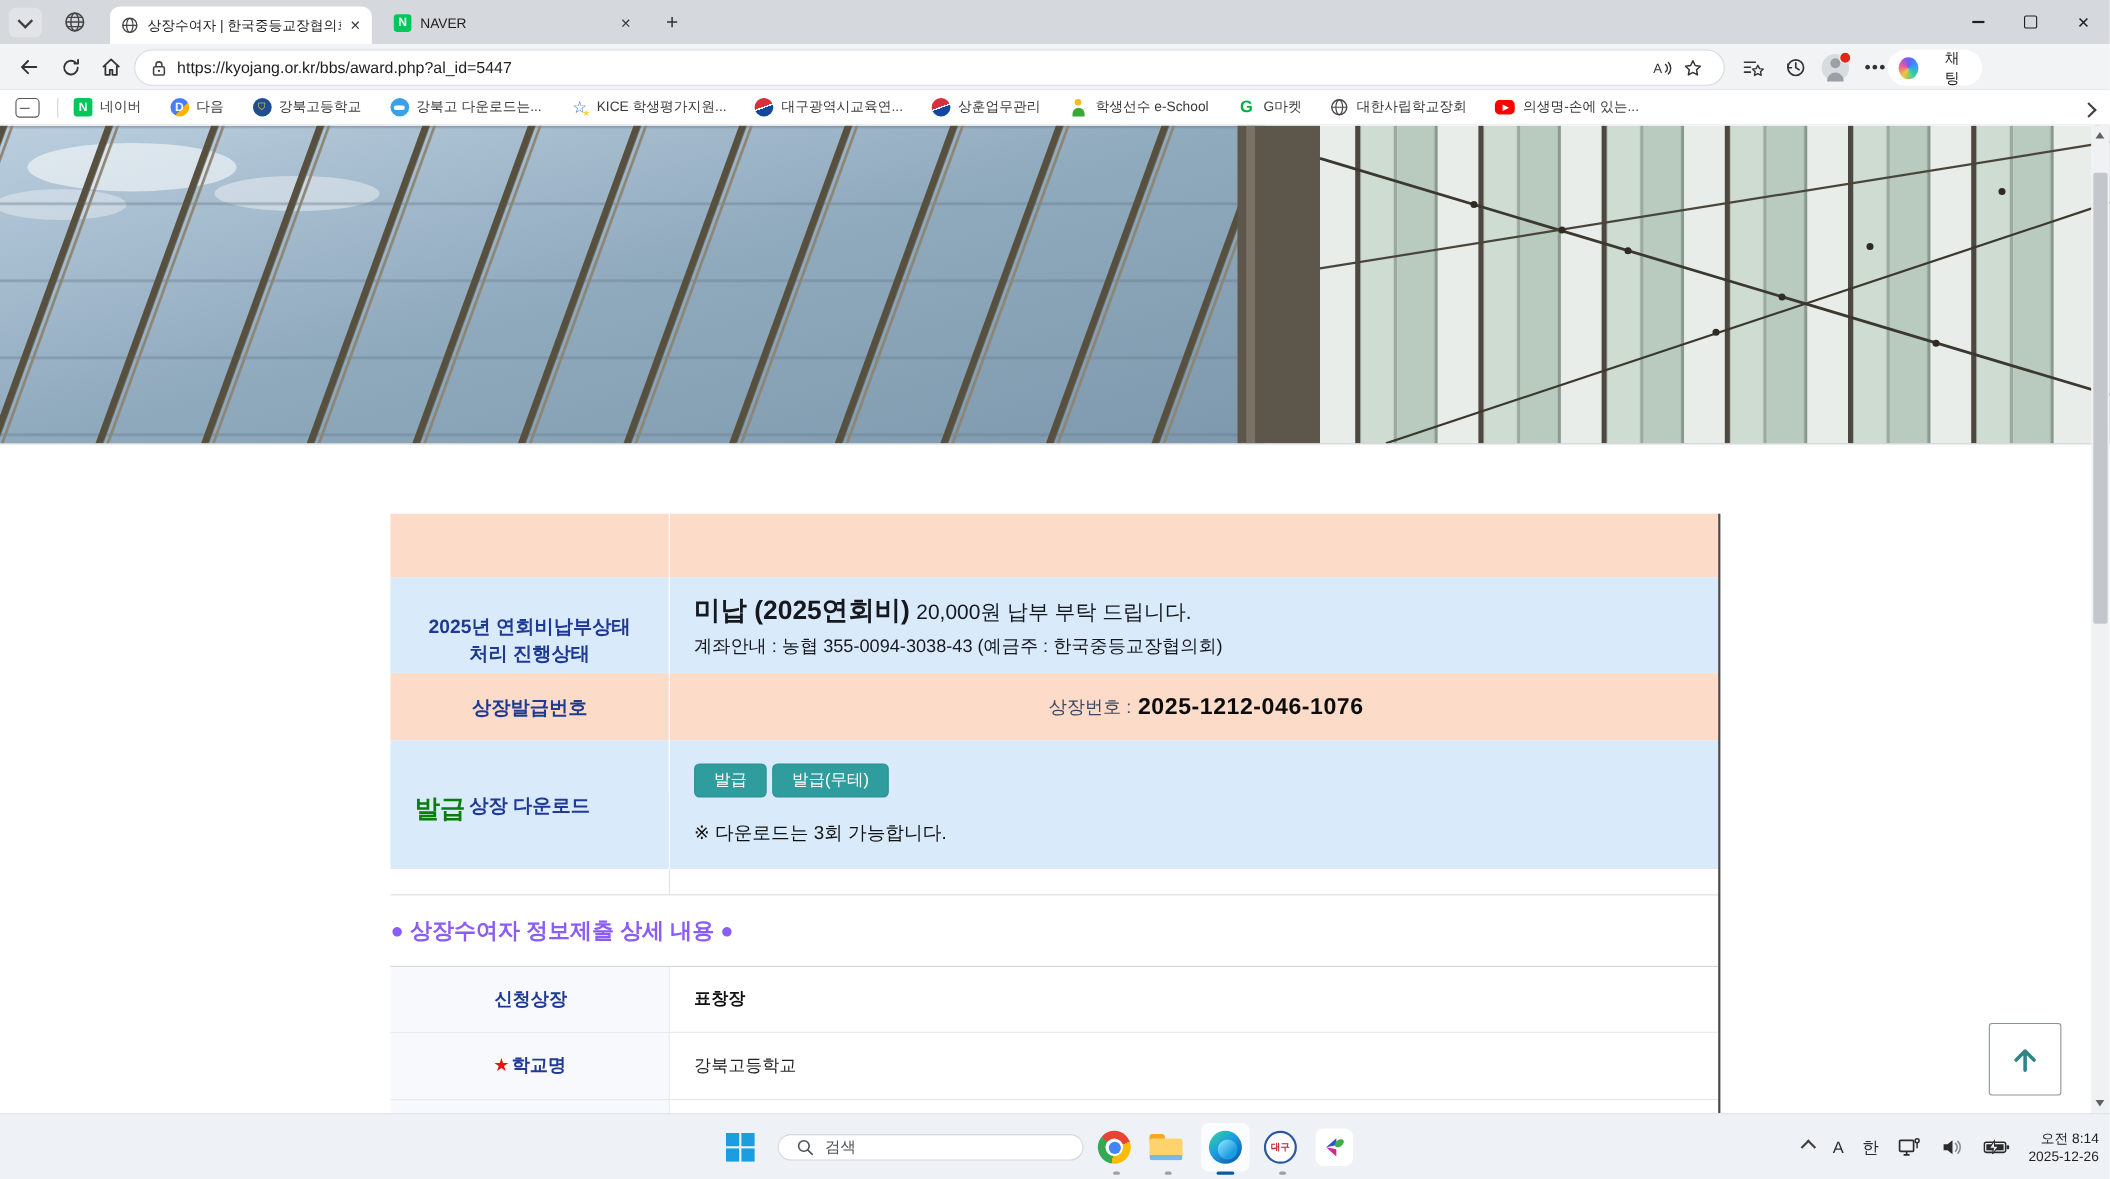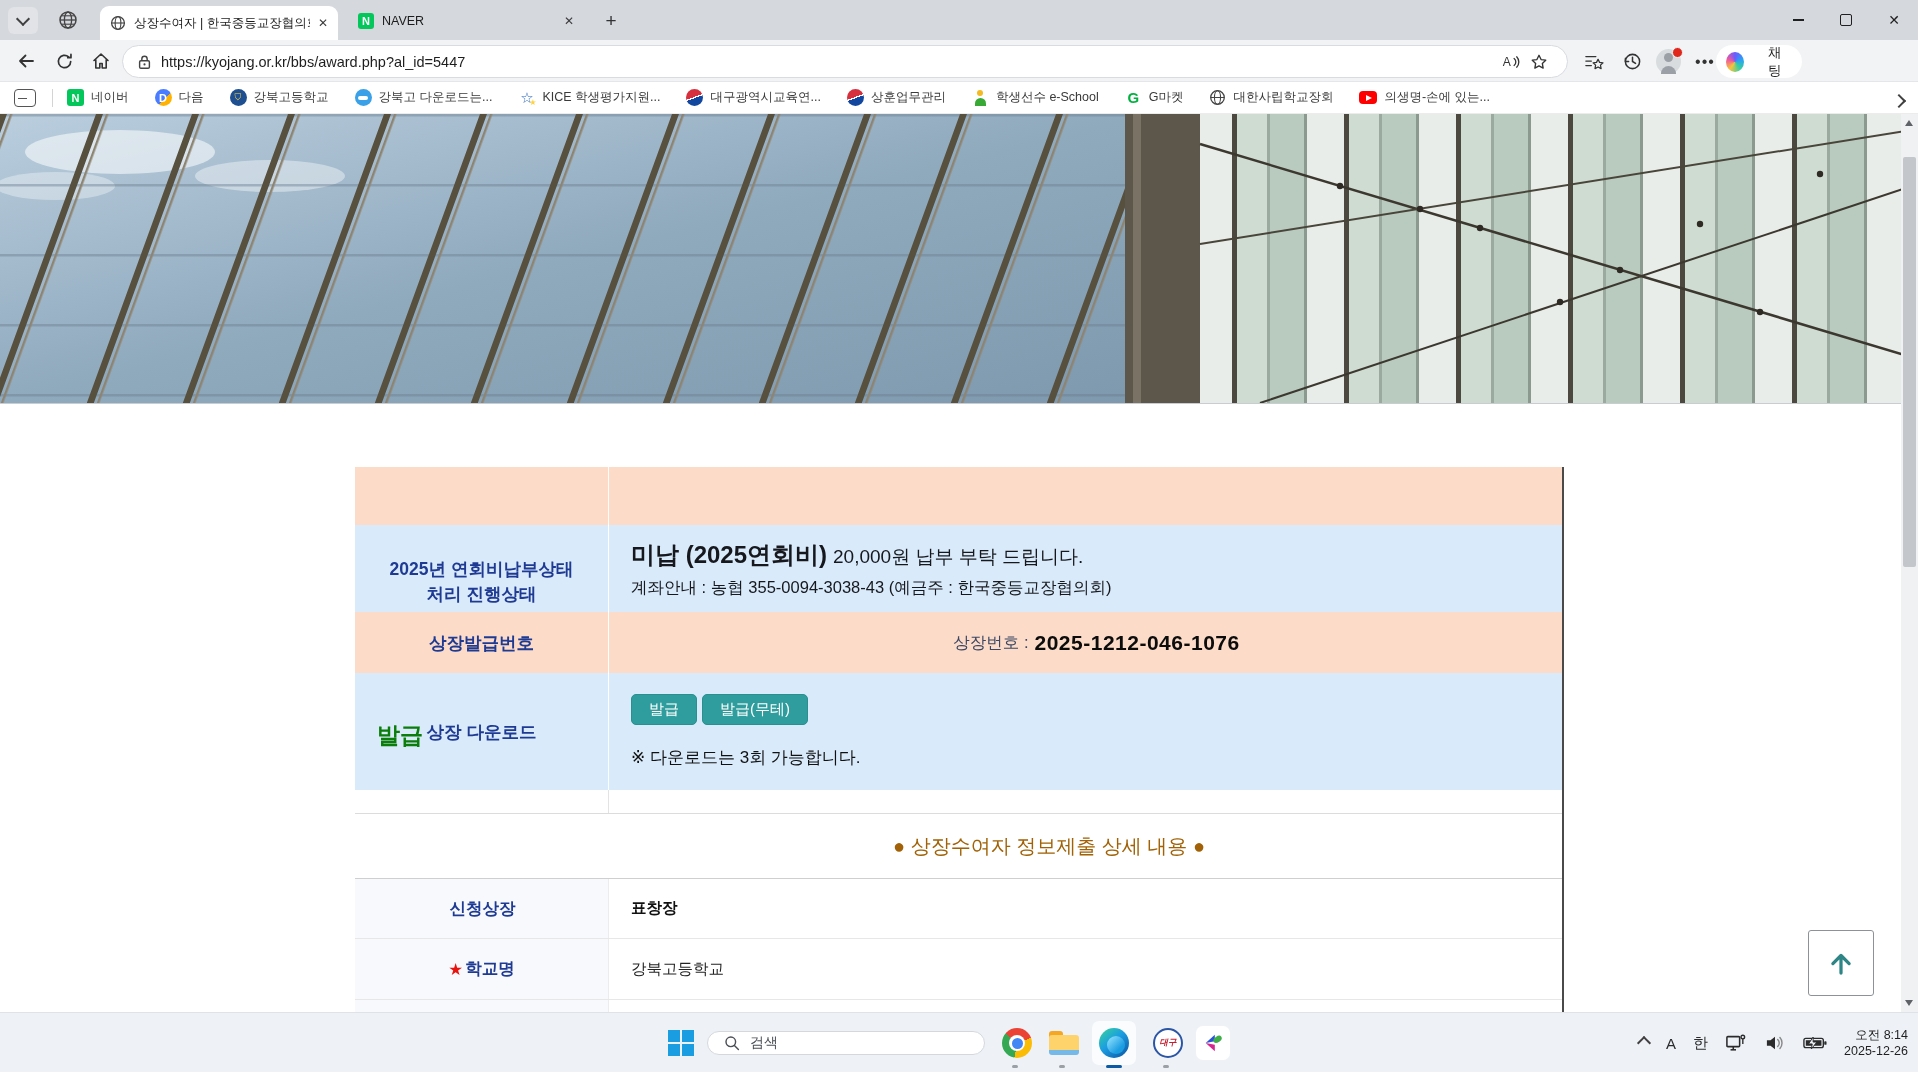--- a/index.html
+++ b/index.html
@@ -82,21 +82,21 @@
   .fee-tail{font-size:19px;color:#16181d;margin-left:6px;}
   .fee-line2{font-size:16.5px;color:#16181d;margin-top:6px;}
   .num-prefix{font-size:16.5px;color:#3a4663;}
   .num-value{font-size:21px;font-weight:bold;color:#0c0c0c;letter-spacing:.5px;margin-left:6px;}
   .btnrow{display:flex;gap:5px;}
   .tealbtn{background:#2f9d9d;color:#fff;border:1px solid #2a8f8f;border-radius:5px;font-size:15px;height:31px;display:flex;align-items:center;justify-content:center;padding:0 17px;}
   .dl-note{font-size:17px;color:#111;margin-top:21px;}
   .gap-row{height:23px;border-bottom:1px solid #dcdcdc;position:relative;background:#fff;}
   .gap-row .vdiv{position:absolute;left:253px;top:0;width:1px;height:23px;background:#e3e3e3;}
   .title-row{height:64px;border-bottom:1px solid #cfcfcf;background:#fff;display:flex;align-items:center;}
-  .sect-title{width:850px;text-align:right;font-size:20px;font-weight:normal;color:#a16207;}
+  .sect-title{width:850px;text-align:left;font-size:20px;font-weight:bold;color:#8b5cf6;}
   .detail-row{display:flex;width:1207px;border-bottom:1px solid #e7e7e7;background:#fff;}
   .dlc{width:253px;flex:0 0 253px;background:#f7f9fc;border-right:1px solid #ececec;display:flex;align-items:center;justify-content:center;color:#1e3a93;font-weight:bold;font-size:16.5px;}
   .dstar{color:#e8120e;margin-right:2px;}
   .dvc{flex:1;display:flex;align-items:center;padding-left:22px;font-size:15.5px;color:#222;}
   .dvc.bold{font-weight:bold;color:#111;}
   .vline{position:absolute;left:1562px;top:353px;width:2px;height:545px;background:#4a4a4a;}
   .scrolltop{position:absolute;left:1808px;top:816px;width:64px;height:64px;background:#fff;border:1.5px solid #8d9298;border-radius:3px;display:flex;align-items:center;justify-content:center;}
   
   .sbar{position:absolute;right:0;top:0;width:17px;height:898px;background:#f0f1f3;}
   .sb-arrow{position:absolute;left:4px;width:0;height:0;border-left:4.5px solid transparent;border-right:4.5px solid transparent;}
@@ -104,21 +104,21 @@
   .sb-down{bottom:6px;border-top:6px solid #5f6368;}
   .sb-thumb{position:absolute;left:2px;top:43px;width:13px;height:410px;background:#c3c6ca;border-radius:2px;}
 
   
   #taskbar{position:absolute;left:0;top:1012px;width:1918px;height:60px;background:#eef2f7;border-top:1px solid #dfe3e8;box-sizing:border-box;}
   .tb-center{position:absolute;left:660px;top:0;height:60px;display:flex;align-items:center;gap:13px;}
   .winlogo{width:26px;height:26px;display:grid;grid-template-columns:12px 12px;grid-template-rows:12px 12px;gap:2px;}
   .winlogo span{background:#1b9de2;}
   .tsearch{width:278px;height:24px;background:#fff;border:1px solid #d4d8dd;border-radius:20px;display:flex;align-items:center;gap:10px;padding:0 16px;box-sizing:border-box;}
   .tsearch-label{font-size:14px;color:#4a4f55;}
-  .tk-ic{width:34px;height:34px;display:flex;align-items:center;justify-content:flex-end;position:relative;font-style:italic;}
+  .tk-ic{width:34px;height:34px;display:flex;align-items:center;justify-content:flex-start;position:relative;}
   .run-dot{position:absolute;left:50%;bottom:-8px;transform:translateX(-50%);width:6px;height:3px;border-radius:2px;background:#9aa0a6;}
   .edge-tile{width:44px;height:44px;background:rgba(255,255,255,.75);border-radius:7px;display:flex;align-items:center;justify-content:center;position:relative;}
   .edge-bar{position:absolute;left:50%;bottom:-3px;transform:translateX(-50%);width:16px;height:3px;border-radius:2px;background:#0c59a4;}
   .chromeic{width:30px;height:30px;border-radius:50%;background:conic-gradient(from -50deg,#ea4335 0 120deg,#fbbc05 120deg 240deg,#34a853 240deg 360deg);position:relative;}
   .chromeic::before{content:"";position:absolute;left:7px;top:7px;width:16px;height:16px;border-radius:50%;background:#fff;}
   .chromeic::after{content:"";position:absolute;left:9.5px;top:9.5px;width:11px;height:11px;border-radius:50%;background:#4285f4;}
   .folderic{width:30px;height:24px;position:relative;}
   .folderic::before{content:"";position:absolute;left:0;top:0;width:14px;height:8px;border-radius:3px 3px 0 0;background:#f5a623;}
   .folderic::after{content:"";position:absolute;left:0;top:4px;width:30px;height:20px;border-radius:3px;background:#ffd36b;border-bottom:5px solid #74b9e8;box-sizing:border-box;}
   .edgeic{width:30px;height:30px;border-radius:50%;background:linear-gradient(140deg,#35d0a0 5%,#1b9de2 45%,#0c59a4 95%);position:relative;overflow:hidden;}

